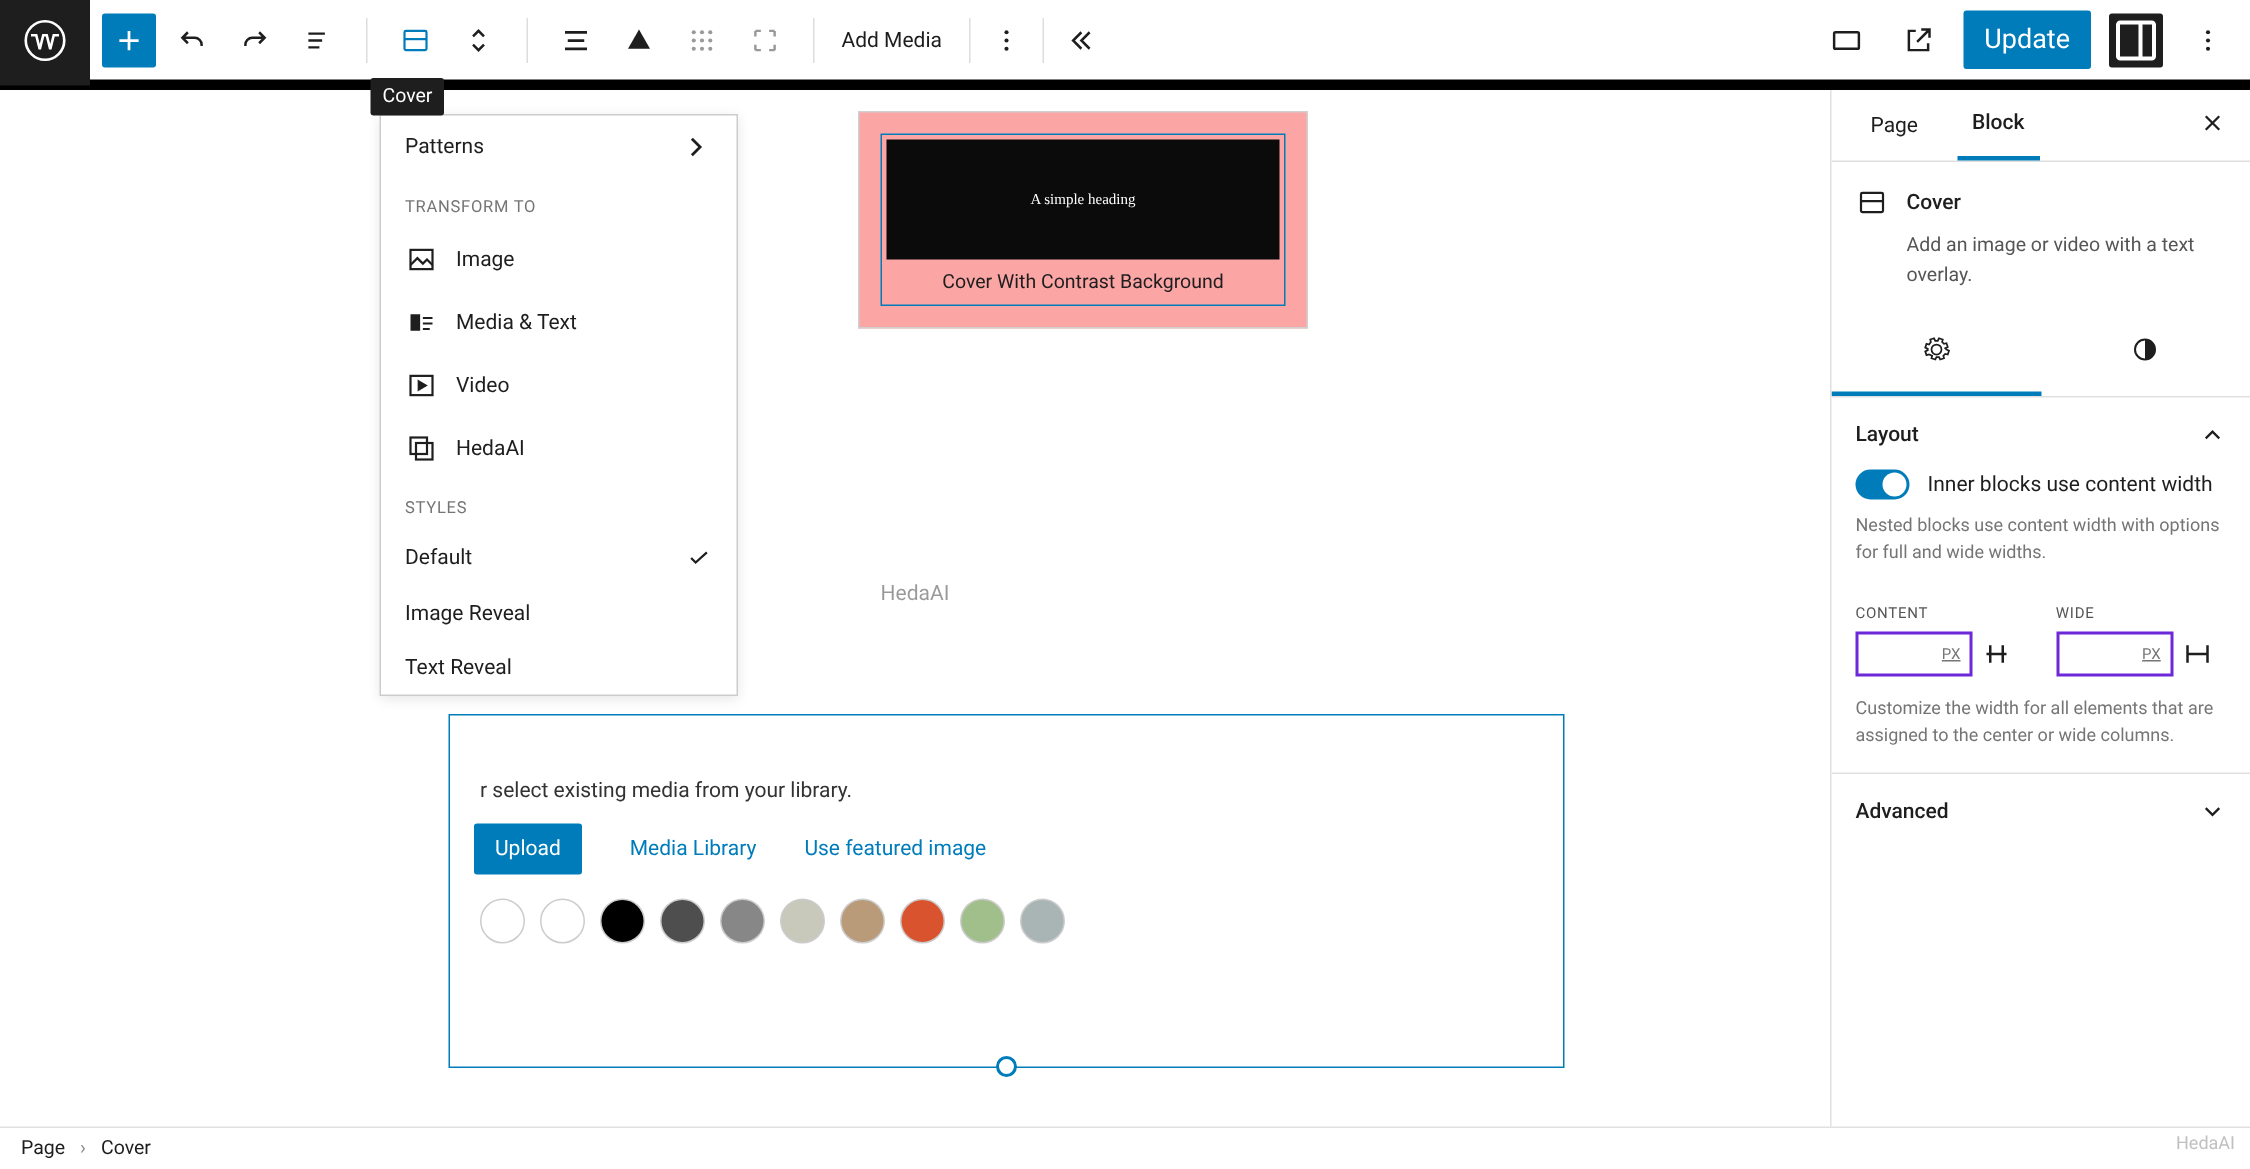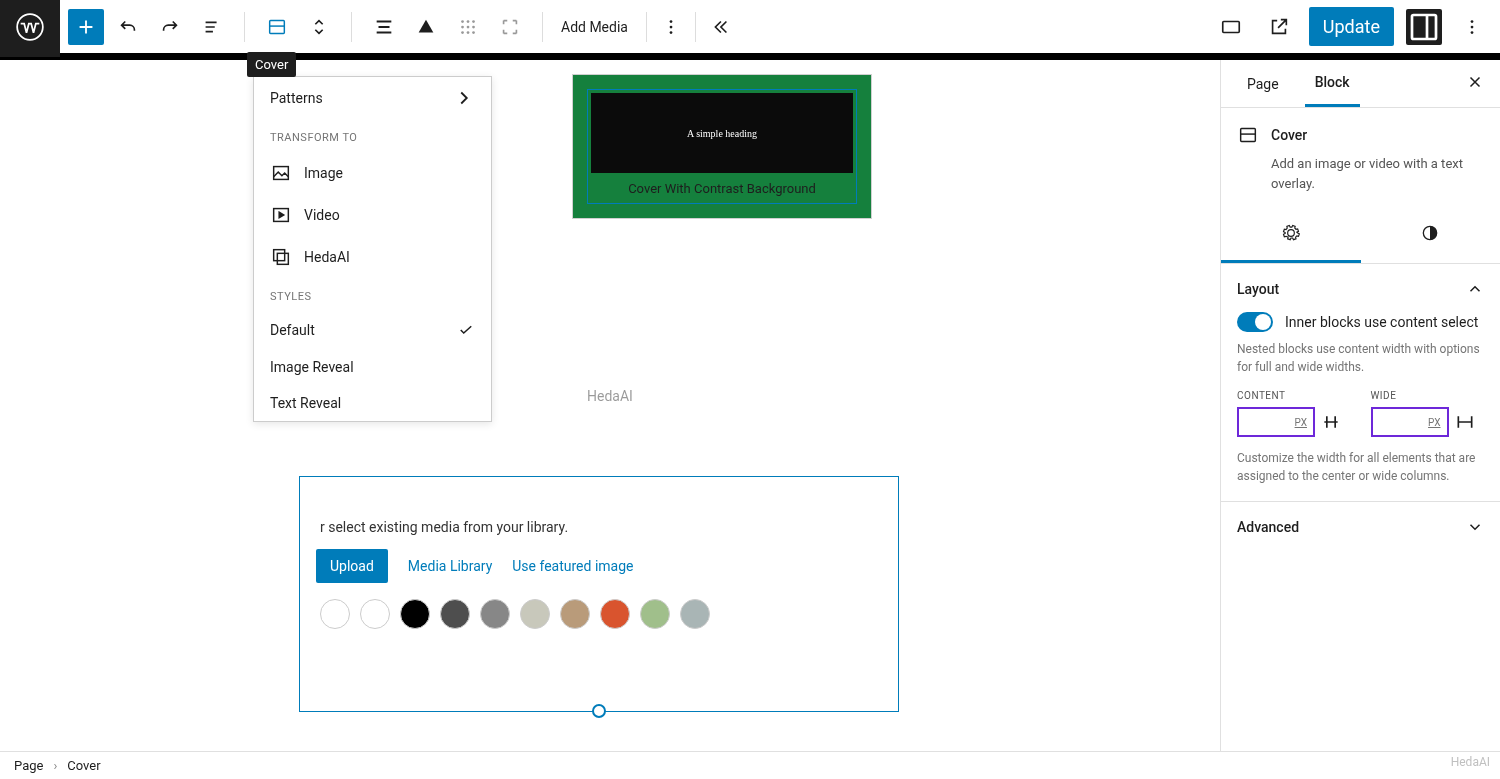--- a/index.html
+++ b/index.html
@@ -26,31 +26,31 @@
 
 .popover { position: absolute; top: 76px; left: 253px; width: 239px; background: #fff; border: 1px solid #ccc; box-shadow: 0 2px 8px rgba(0,0,0,0.1); z-index: 40; }
 .pop-row { display: flex; align-items: center; padding: 10px 16px; cursor: pointer; font-size: 14px; }
 .pop-row svg { width: 22px; height: 22px; margin-right: 12px; }
 .pop-header { padding: 12px 16px 8px; font-size: 11px; color: #757575; text-transform: uppercase; letter-spacing: 0.5px; }
 .pop-row .chev-right { margin-left: auto; margin-right: 0; }
 .pop-row .check { margin-left: auto; margin-right: 0; width: 18px; height: 18px; }
 .pop-row.indent { padding-left: 16px; }
 
 
-.pattern-preview { position: absolute; top: 74px; left: 572px; width: 300px; border: 1px solid #d0d0d0; padding: 14px; background: #15803d; z-index: 30; }
+.pattern-preview { position: absolute; top: 74px; left: 572px; width: 300px; border: 1px solid #d0d0d0; padding: 14px; background: #fca5a5; z-index: 30; }
 .pattern-card { border: 1.5px solid #007cba; padding: 3px; cursor: pointer; }
 .pattern-card-inner { background: #0b0b0b; height: 80px; display: flex; align-items: center; justify-content: center; color: #fff; font-family: Georgia, serif; font-size: 10px; }
 .pattern-label { text-align: center; font-size: 13px; padding: 8px 0 4px; }
 
 
 .canvas { position: absolute; top: 60px; left: 0; right: 280px; bottom: 28px; overflow: hidden; }
 .canvas-title { position: absolute; top: 328px; left: 50%; transform: translateX(-50%); color: rgba(0,0,0,0.4); font-size: 14px; }
-.cover-block { position: absolute; top: 416px; left: 299px; width: 600px; height: 236px; border: 1.5px solid #007cba; padding: 22px 16px 16px; }
+.cover-block { position: absolute; top: 416px; left: 299px; width: 744px; height: 236px; border: 1.5px solid #007cba; padding: 22px 16px 16px; }
 .cover-hint { font-size: 14px; color: #333; margin: 20px 4px 14px; }
-.cover-btns { display: flex; gap: 20px; align-items: center; margin-bottom: 16px; }
+.cover-btns { display: flex; gap: 32px; align-items: center; margin-bottom: 16px; }
 .upload-btn { background: #007cba; color: #fff; padding: 9px 14px; border-radius: 2px; font-size: 14px; cursor: pointer; }
 .link-btn { color: #007cba; font-size: 14px; cursor: pointer; }
 .swatches { display: flex; gap: 10px; padding-left: 4px; }
 .swatch { width: 30px; height: 30px; border-radius: 50%; cursor: pointer; border: 1px solid #ccc; }
 .resize-handle { position: absolute; left: 50%; bottom: -7px; transform: translateX(-50%); width: 14px; height: 14px; border-radius: 50%; background: #fff; border: 2px solid #007cba; cursor: ns-resize; }
 
 
 .sidebar { position: absolute; top: 60px; right: 0; width: 280px; bottom: 28px; border-left: 1px solid #e0e0e0; background: #fff; overflow-y: auto; }
 .sb-tabs { display: flex; align-items: center; border-bottom: 1px solid #e0e0e0; padding: 0 16px; height: 48px; }
 .sb-tab { padding: 14px 10px; font-size: 14px; cursor: pointer; margin-right: 16px; }
@@ -62,21 +62,21 @@
 .sb-subtabs { display: flex; border-bottom: 1px solid #e0e0e0; }
 .sb-subtab { flex: 1; text-align: center; padding: 14px; cursor: pointer; }
 .sb-subtab.active { border-bottom: 3px solid #007cba; }
 .sb-subtab svg { width: 20px; height: 20px; }
 .sb-panel-header { display: flex; justify-content: space-between; align-items: center; font-size: 14px; font-weight: 500; cursor: pointer; }
 .toggle-row { display: flex; align-items: center; gap: 12px; margin-top: 14px; font-size: 14px; }
 .toggle { width: 36px; height: 20px; border-radius: 10px; background: #007cba; position: relative; cursor: pointer; }
 .toggle .knob { position: absolute; right: 2px; top: 2px; width: 16px; height: 16px; background: #fff; border-radius: 50%; }
 .sb-note { font-size: 12px; color: #757575; line-height: 1.5; margin-top: 8px; }
 .width-row { display: flex; gap: 20px; margin-top: 14px; }
-.width-col { flex: 1; }
+.width-col { flex: 1; margin-top: 13px; }
 .width-label { font-size: 10px; color: #555; letter-spacing: 0.5px; }
 .width-ctrl { display: flex; align-items: center; gap: 6px; margin-top: 6px; }
 .width-input { width: 78px; height: 30px; border: 2px solid #6d28d9; display: flex; align-items: center; justify-content: flex-end; padding: 0 6px; font-size: 10px; color: #757575; text-decoration: underline; }
 .width-icon { width: 20px; height: 20px; }
 
 
 .footer { position: absolute; bottom: 0; left: 0; right: 0; height: 28px; border-top: 1px solid #e0e0e0; display: flex; align-items: center; padding: 0 14px; font-size: 13px; gap: 10px; background: #fff; }
 .footer .chev { color: #888; }
 .watermark { position: absolute; right: 10px; bottom: 10px; color: #c0c0c0; font-size: 12px; }
 </style>
@@ -211,20 +211,27 @@
         <path d="M9 6l6 6-6 6"></path>
       </svg>
   </div>
   <div class="pop-header">TRANSFORM TO</div>
   <div class="pop-row">
       <svg viewBox="0 0 24 24" fill="none" stroke="currentColor" stroke-width="1.6">
         <rect x="4" y="5" width="16" height="14"></rect>
         <path d="M4 16l5-5 4 4 3-3 4 4"></path>
       </svg>
       <span>Image</span>
+    </div>
+  <div class="pop-row">
+      <svg viewBox="0 0 24 24" fill="currentColor">
+        <rect x="4" y="6" width="7" height="12"></rect>
+        <path d="M13 8h7v1.5h-7zM13 12h7v1.5h-7zM13 16h5v1.5h-5z"></path>
+      </svg>
+      <span>Media &amp; Text</span>
     </div>
   <div class="pop-row">
       <svg viewBox="0 0 24 24" fill="none" stroke="currentColor" stroke-width="1.6">
         <rect x="4" y="5" width="16" height="14"></rect>
         <path d="M10 9l5 3-5 3z" fill="currentColor"></path>
       </svg>
       <span>Video</span>
     </div>
   <div class="pop-row">
       <svg viewBox="0 0 24 24" fill="none" stroke="currentColor" stroke-width="1.6">
@@ -311,21 +318,21 @@
     <div class="sb-panel-header">
       <span>Layout</span>
       <svg width="18" height="18" viewBox="0 0 24 24" fill="none" stroke="currentColor" stroke-width="2">
           <path d="M6 15l6-6 6 6"></path>
         </svg>
     </div>
     <div class="toggle-row">
       <div class="toggle">
           <div class="knob"></div>
         </div>
-      <span>Inner blocks use content select</span>
+      <span>Inner blocks use content width</span>
     </div>
     <div class="sb-note">Nested blocks use content width with options for full and wide widths.</div>
     <div class="width-row">
       <div class="width-col">
         <div class="width-label">CONTENT</div>
         <div class="width-ctrl">
           <div class="width-input">PX</div>
           <svg class="width-icon" viewBox="0 0 24 24" fill="currentColor">
               <path d="M6 5h2v14H6zM16 5h2v14h-2zM4 11h16v2H4z"></path>
             </svg>

